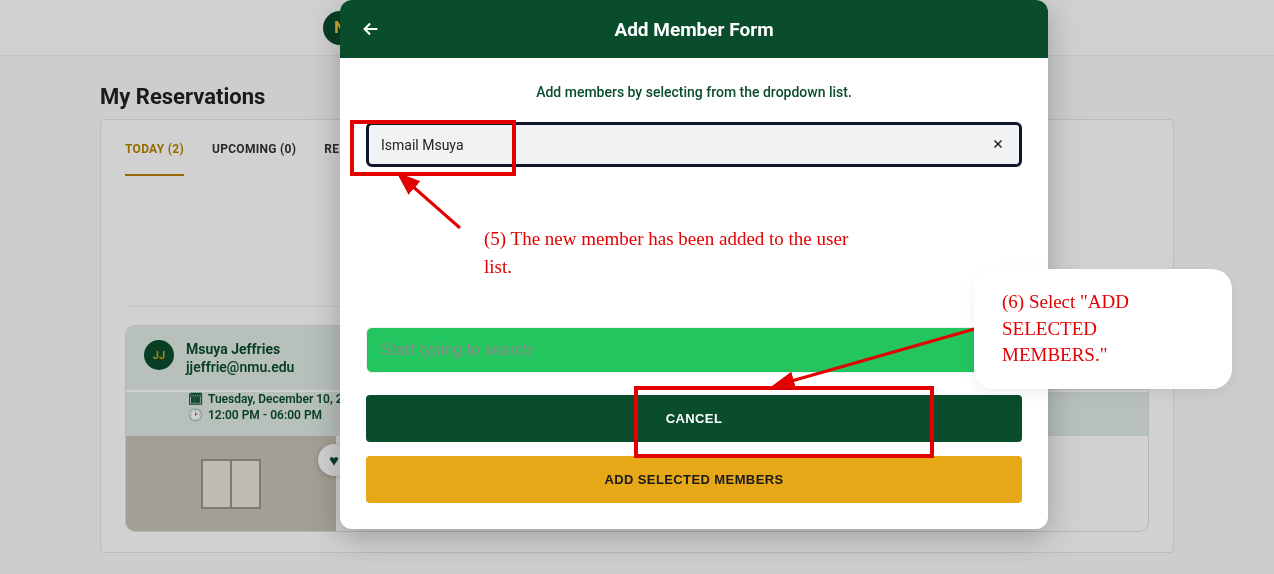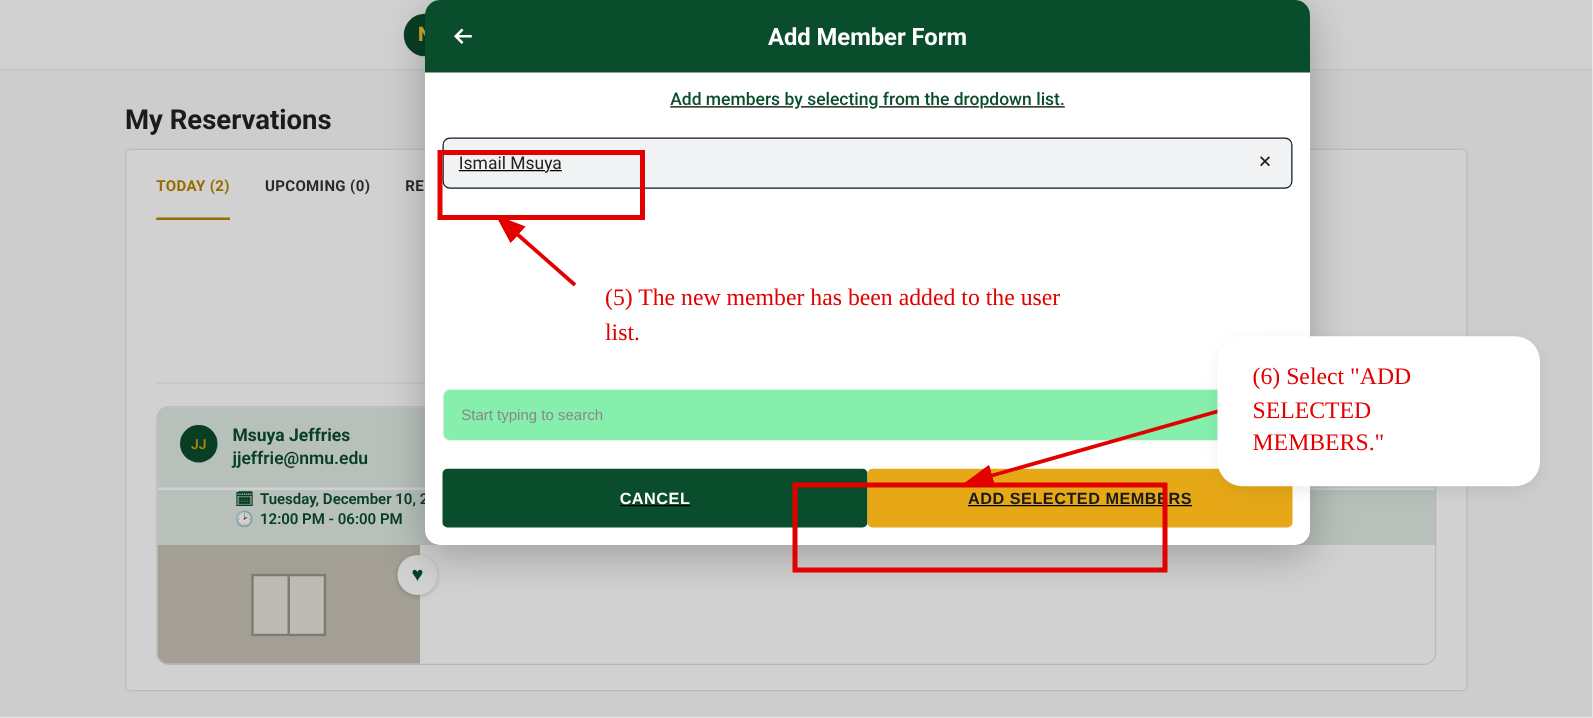--- a/index.html
+++ b/index.html
@@ -178,32 +178,32 @@
   .modal-back {
     position:absolute;
     left:18px;
     top:16px;
     width:26px; height:26px;
     display:flex; align-items:center; justify-content:center;
     cursor:pointer;
     color:#fff;
   }
   .modal-title { font-size:19px; font-weight:700; }
-  .modal-body { padding: 14px; text-decoration: underline; }
+  .modal-body { padding: 26px; }
   .modal-instruction {
     text-align:center;
     color:#0a4d2d;
     font-size:14px;
     font-weight:500;
     margin-bottom: 22px;
   }
   .member-chip-row {
     display:flex;
     background:#f1f2f3;
-    border:1px solid #0f172a;
+    border:3px solid #0f172a;
     border-radius:6px;
     padding: 9px 12px;
     align-items:center;
     margin-bottom: 160px;
   }
   .member-chip {
     font-size:14px;
     color:#222;
   }
   .chip-clear {
@@ -211,31 +211,33 @@
     font-size:18px;
     font-weight:400;
     cursor:pointer;
     color:#222;
     width: 18px;
     text-align: center;
   }
   .search-input-wrap input {
     width:100%;
     border:1px solid #eceef0;
-    background:#86efac;
+    background:#22c55e;
     border-radius:6px;
     padding: 13px 14px;
-    font-size:12px;
+    font-size:16px;
     color:#555;
     outline:none;
   }
   .search-input-wrap input::placeholder { color: #888; }
   .modal-actions {
     display:flex;
+    gap: 14px;
     margin-top: 22px;
+    flex-direction: column;
   }
   .btn {
     flex:1;
     border:none;
     border-radius:4px;
     padding: 16px 0;
     font-size:13px;
     font-weight:700;
     letter-spacing:.4px;
     cursor:pointer;

